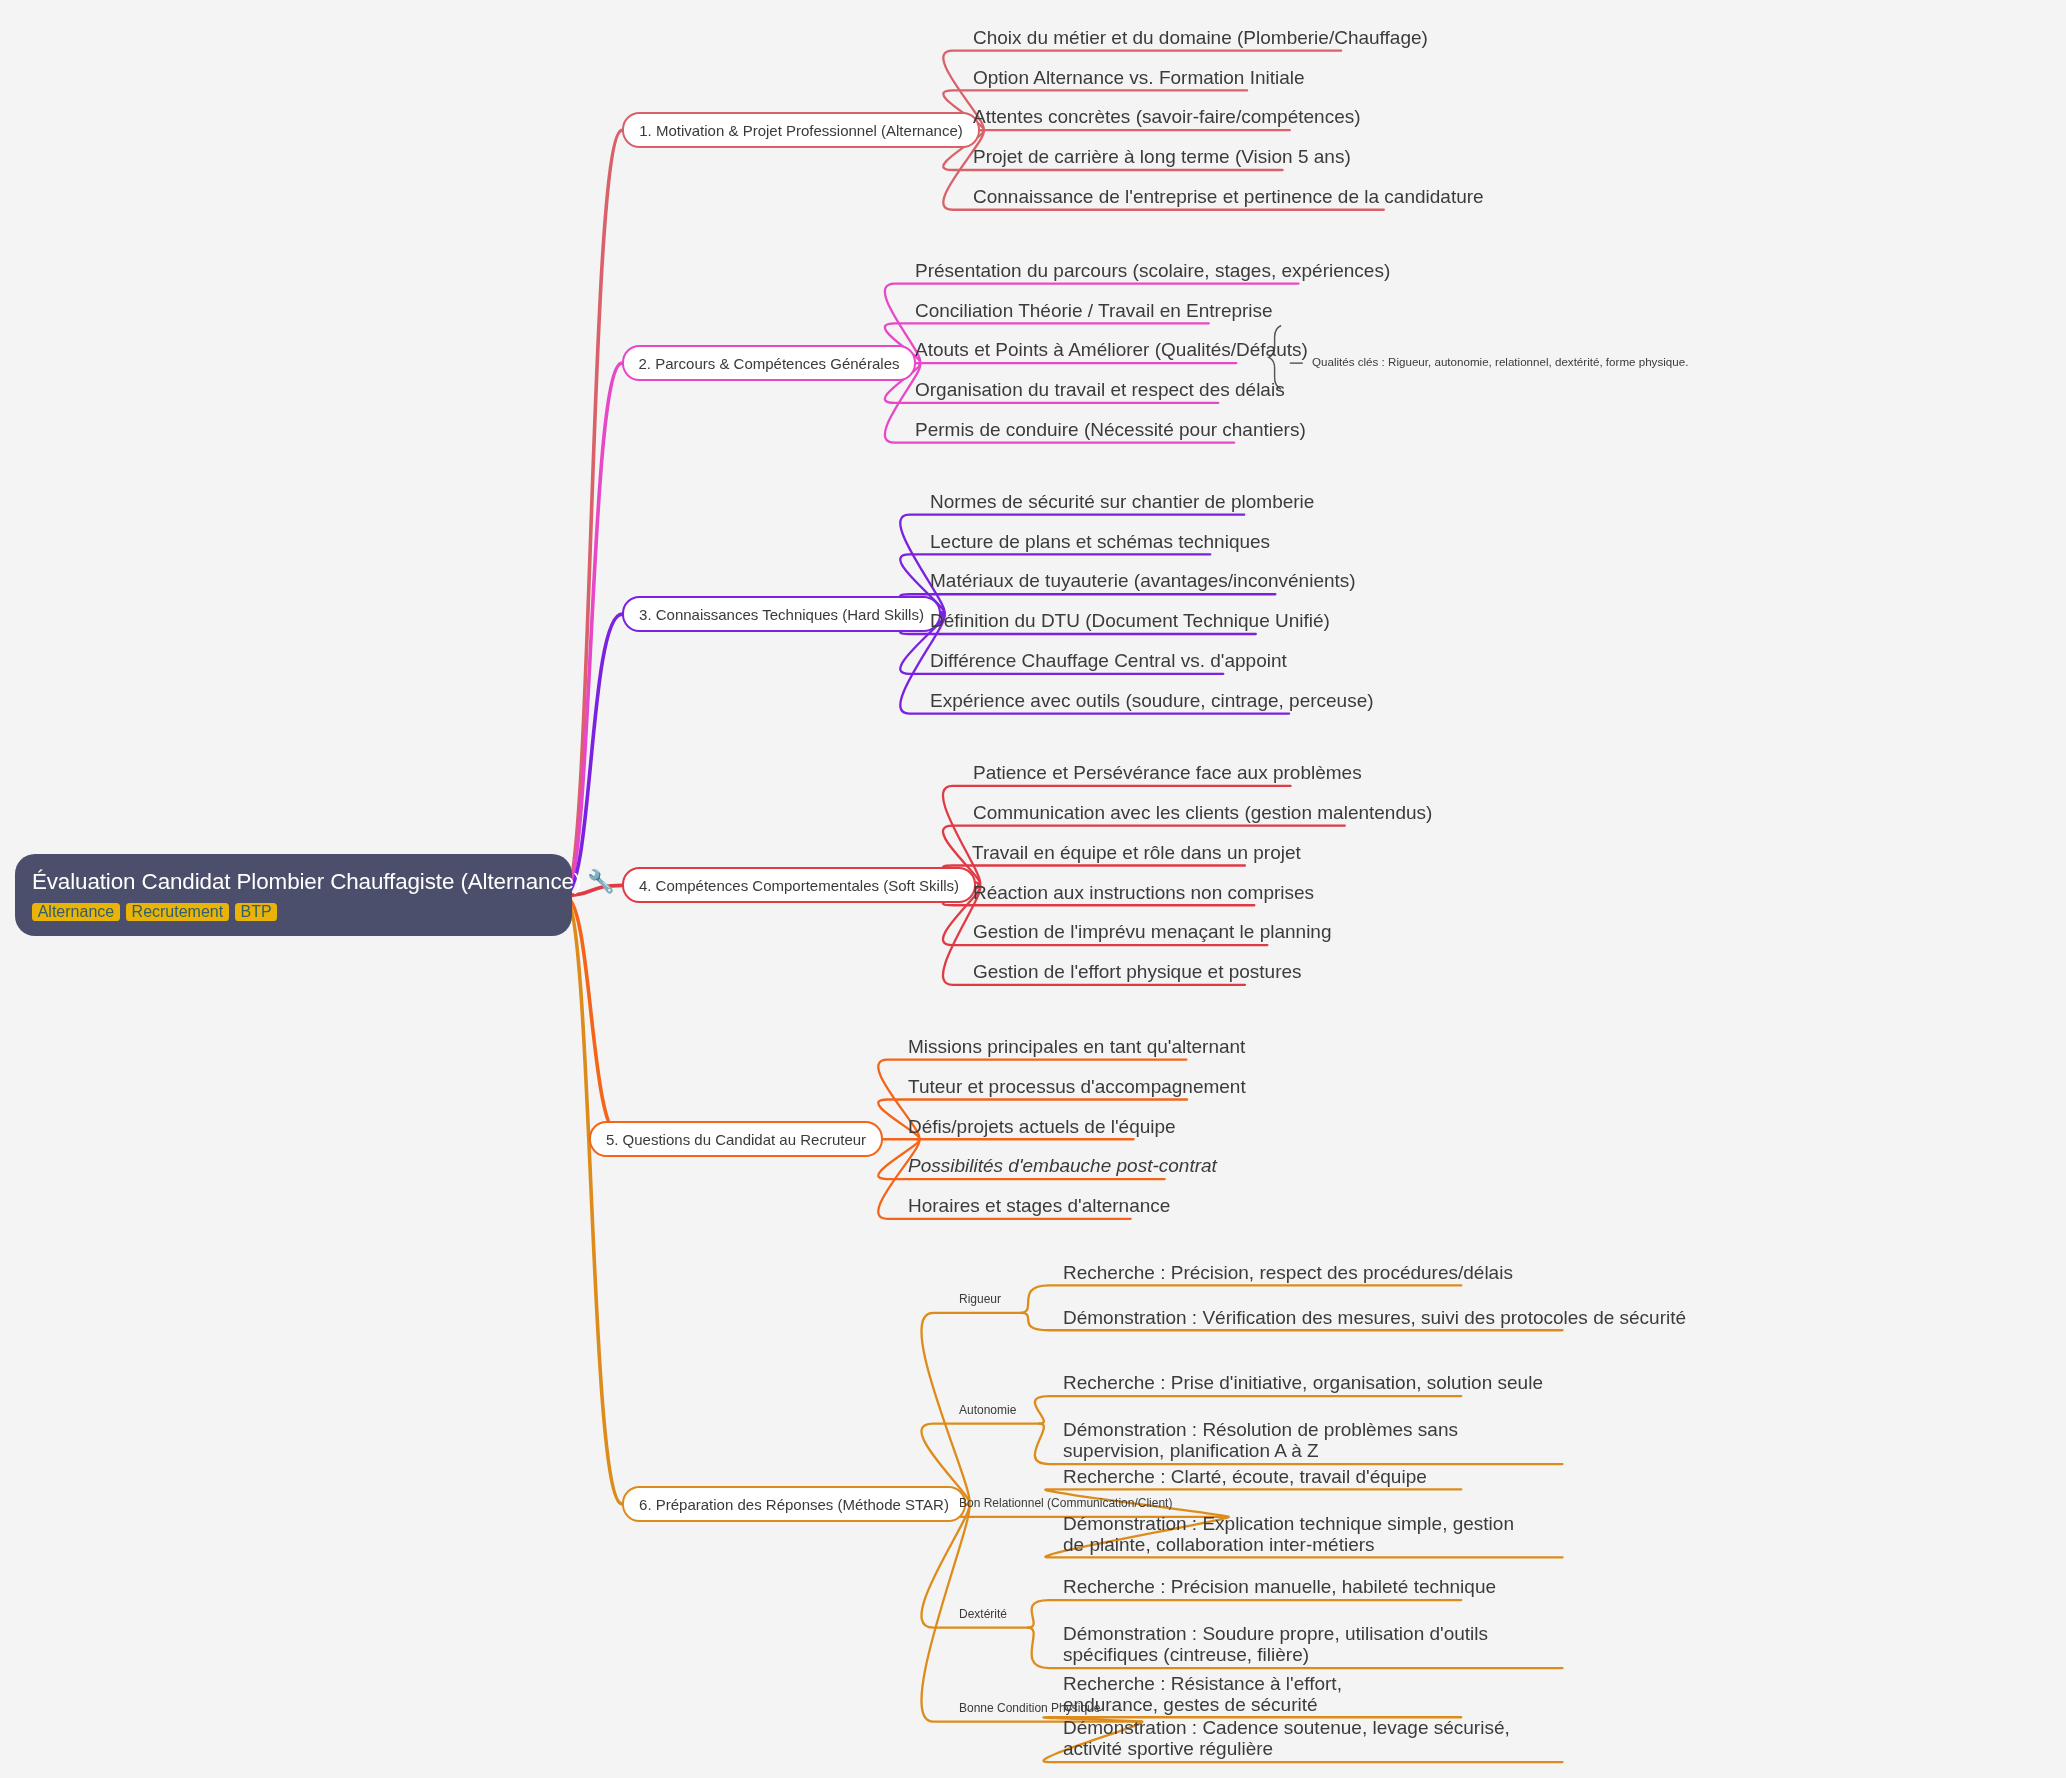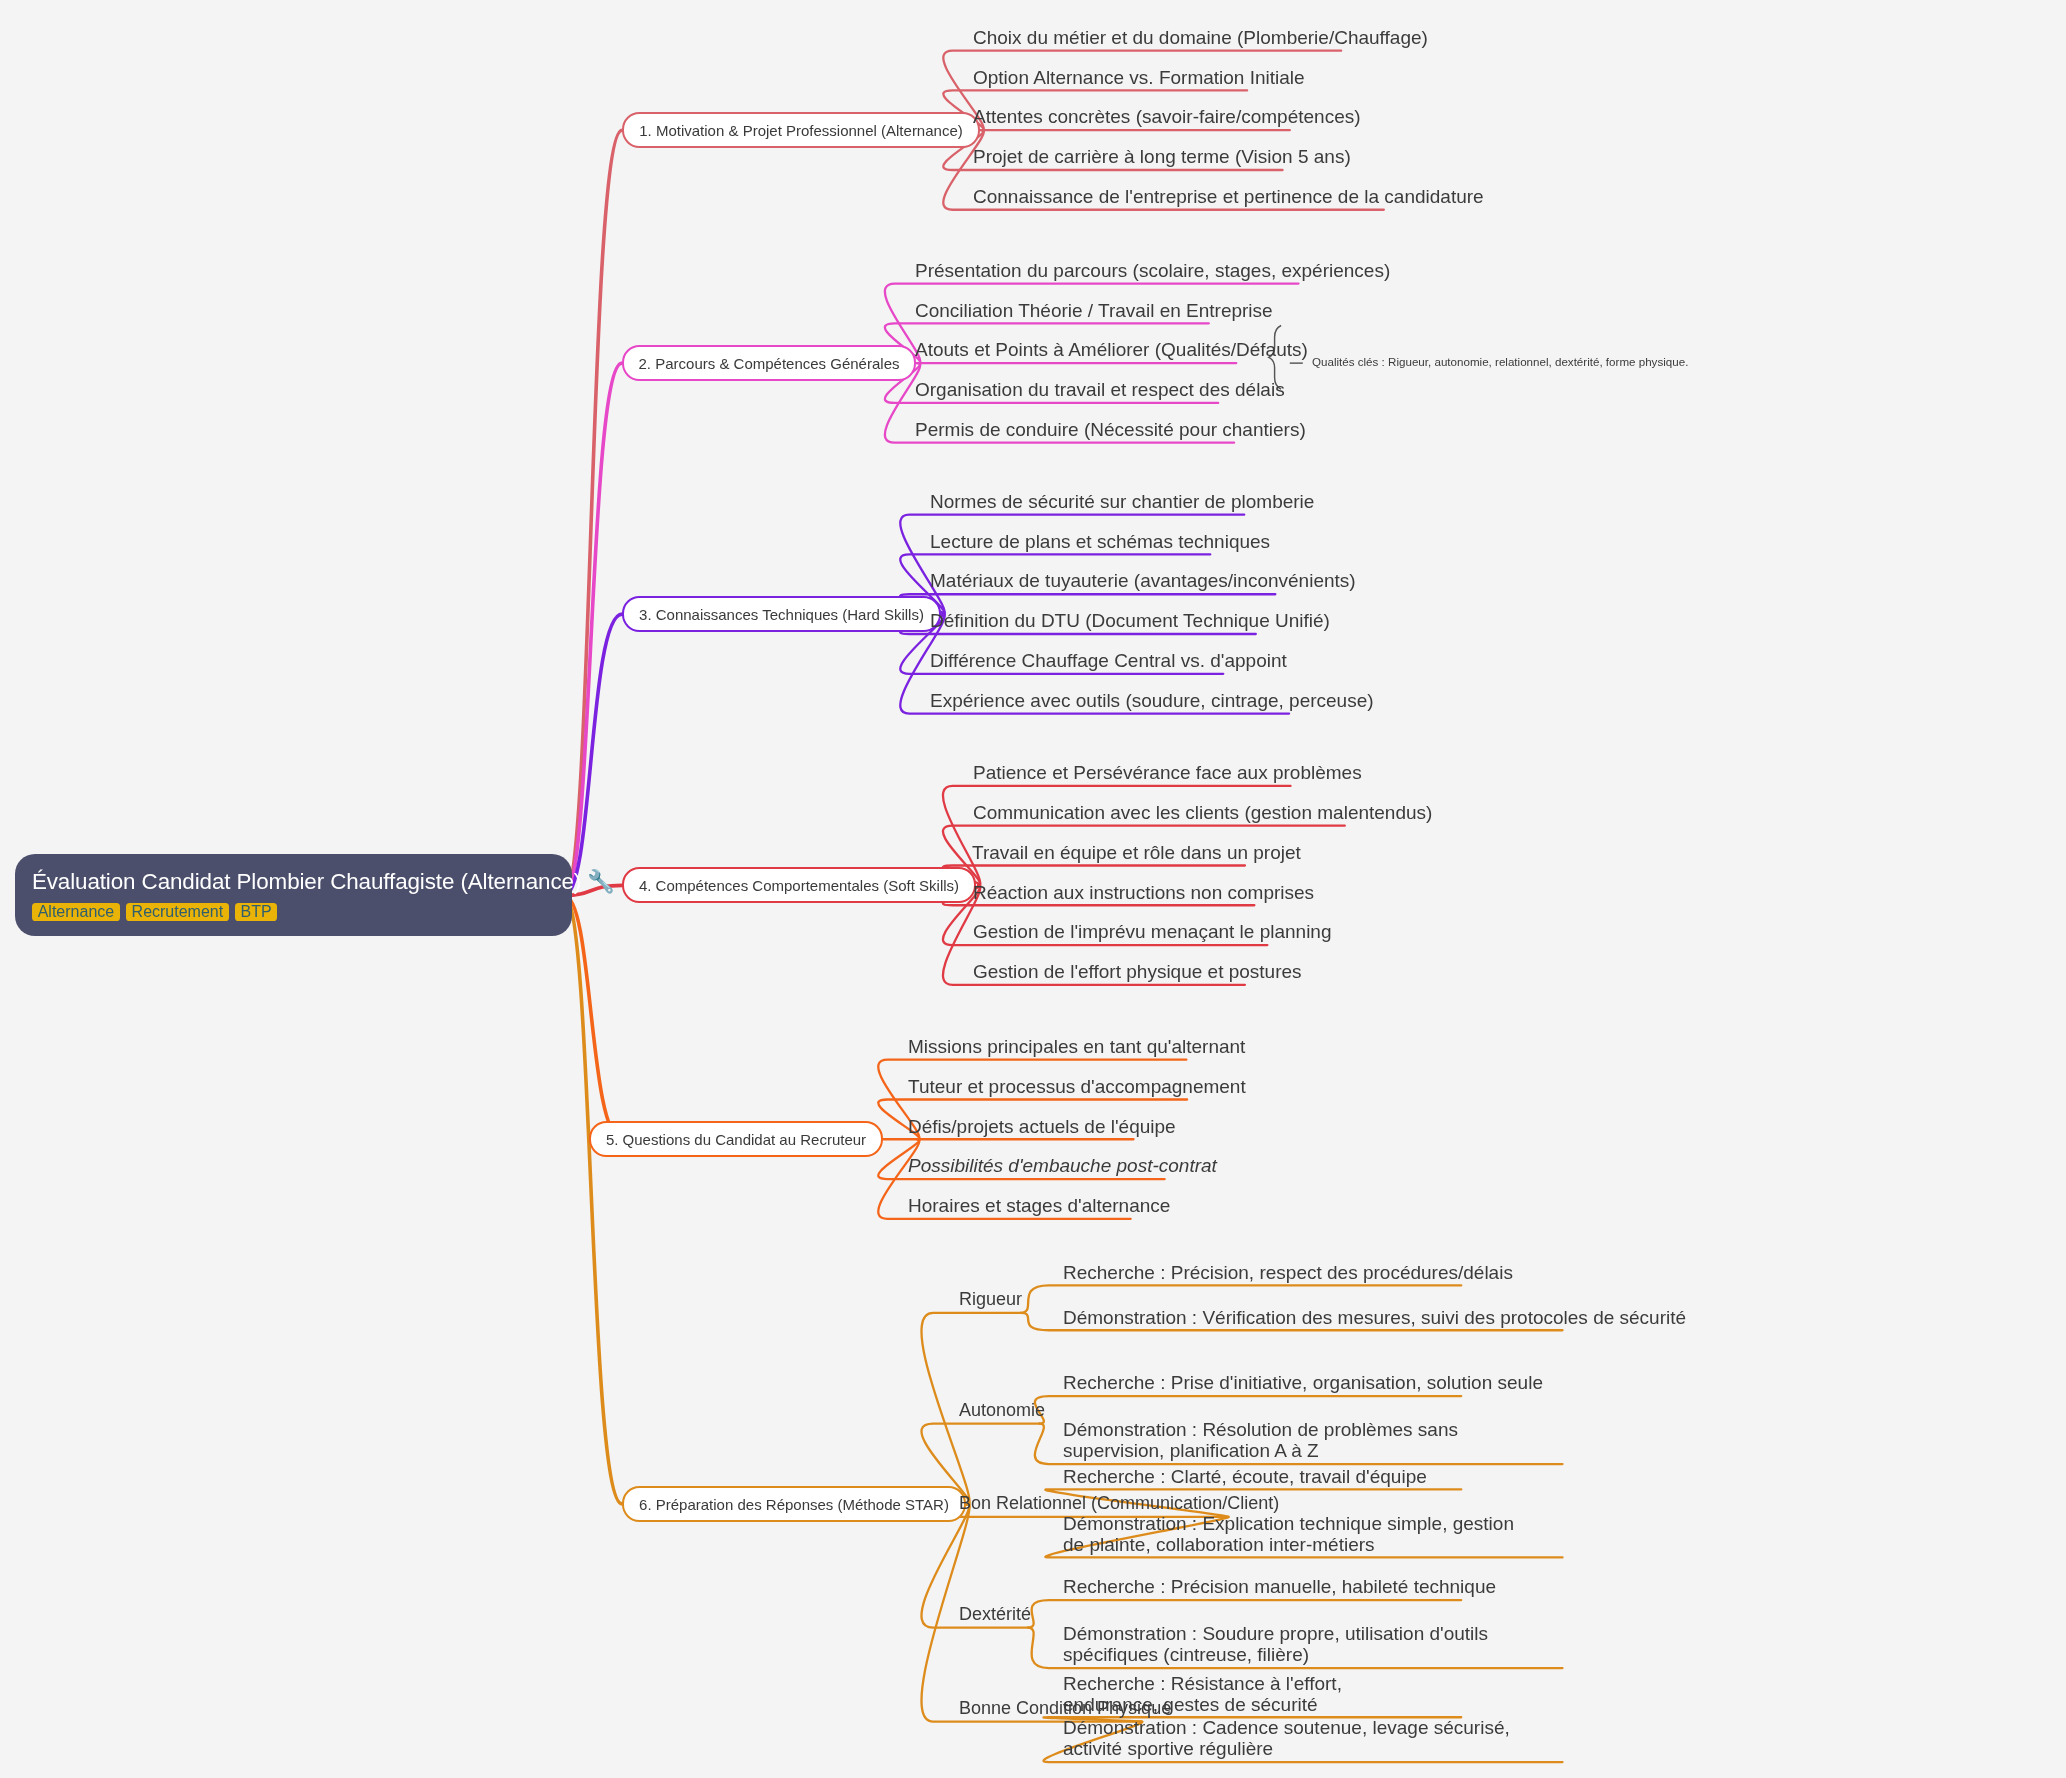--- a/index.html
+++ b/index.html
@@ -65,21 +65,21 @@
     font-size:19px;
     line-height:21px;
     color:#3b3b3b;
     white-space:nowrap;
   }
   .leaf.wrap{white-space:normal;}
 
   
   .subtopic{
     position:absolute;
-    font-size:18px;
+    font-size:12px;
     line-height:21px;
     color:#3b3b3b;
     white-space:nowrap;
   }
 
   
   .annot{
     position:absolute;
     font-size:11.6px;
     line-height:16px;

